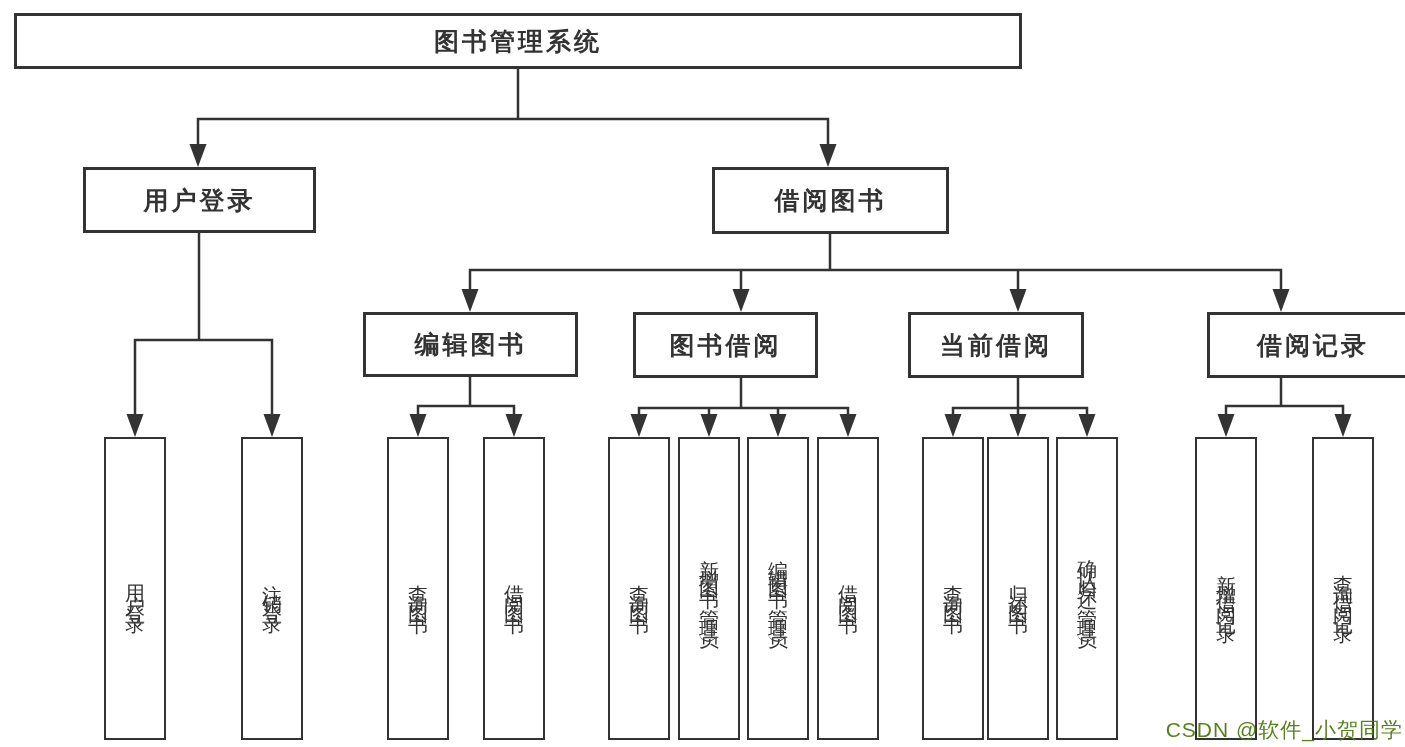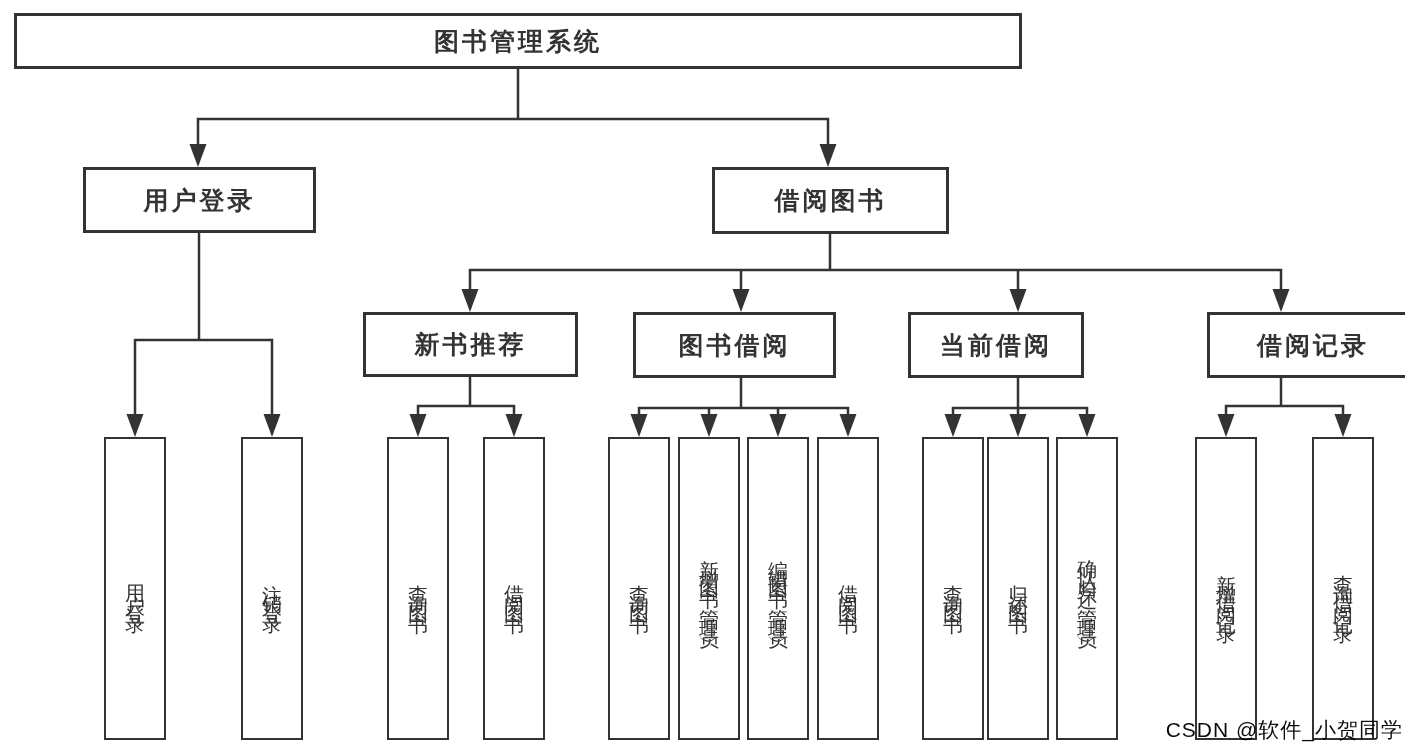--- a/index.html
+++ b/index.html
@@ -17,21 +17,21 @@
   .hbox{font-size:25px;letter-spacing:3px;font-weight:700;}
   .hbox span{white-space:nowrap;}
   .vbox{border-width:2.5px;}
   .vtext{
     writing-mode:vertical-rl;
     font-size:20px;letter-spacing:10px;line-height:1.15;
     white-space:nowrap;
   }
   .watermark{
     position:absolute;right:2px;bottom:3px;
-    font-size:21px;letter-spacing:1px;color:#000000;opacity:.95;
+    font-size:21px;letter-spacing:1px;color:#4d7c0f;opacity:.95;
     white-space:nowrap;z-index:10;
   }
 </style>
 </head>
 <body>
 
 <svg id="connectors" viewBox="0 0 1405 747" xmlns="http://www.w3.org/2000/svg">
   <g stroke="#333333" stroke-width="2.5" fill="none">
 
     <path d="M518 69 L518 119"></path>
@@ -91,23 +91,23 @@
 </div>
 
 <div class="box hbox" style="left:83px;top:167px;width:233px;height:66px">
   <span>用户登录</span>
 </div>
 <div class="box hbox" style="left:712px;top:167px;width:237px;height:67px">
   <span>借阅图书</span>
 </div>
 
 <div class="box hbox" style="left:363px;top:312px;width:215px;height:65px">
-  <span>新书推荐</span>
+  <span>编辑图书</span>
 </div>
-<div class="box hbox" style="left:633px;top:312px;width:203px;height:66px">
+<div class="box hbox" style="left:633px;top:312px;width:185px;height:66px">
   <span>图书借阅</span>
 </div>
 <div class="box hbox" style="left:908px;top:312px;width:176px;height:66px">
   <span>当前借阅</span>
 </div>
 <div class="box hbox" style="left:1207px;top:312px;width:212px;height:66px">
   <span>借阅记录</span>
 </div>
 
 <div class="box vbox" style="left:104px;top:437px;width:62px;height:303px">

